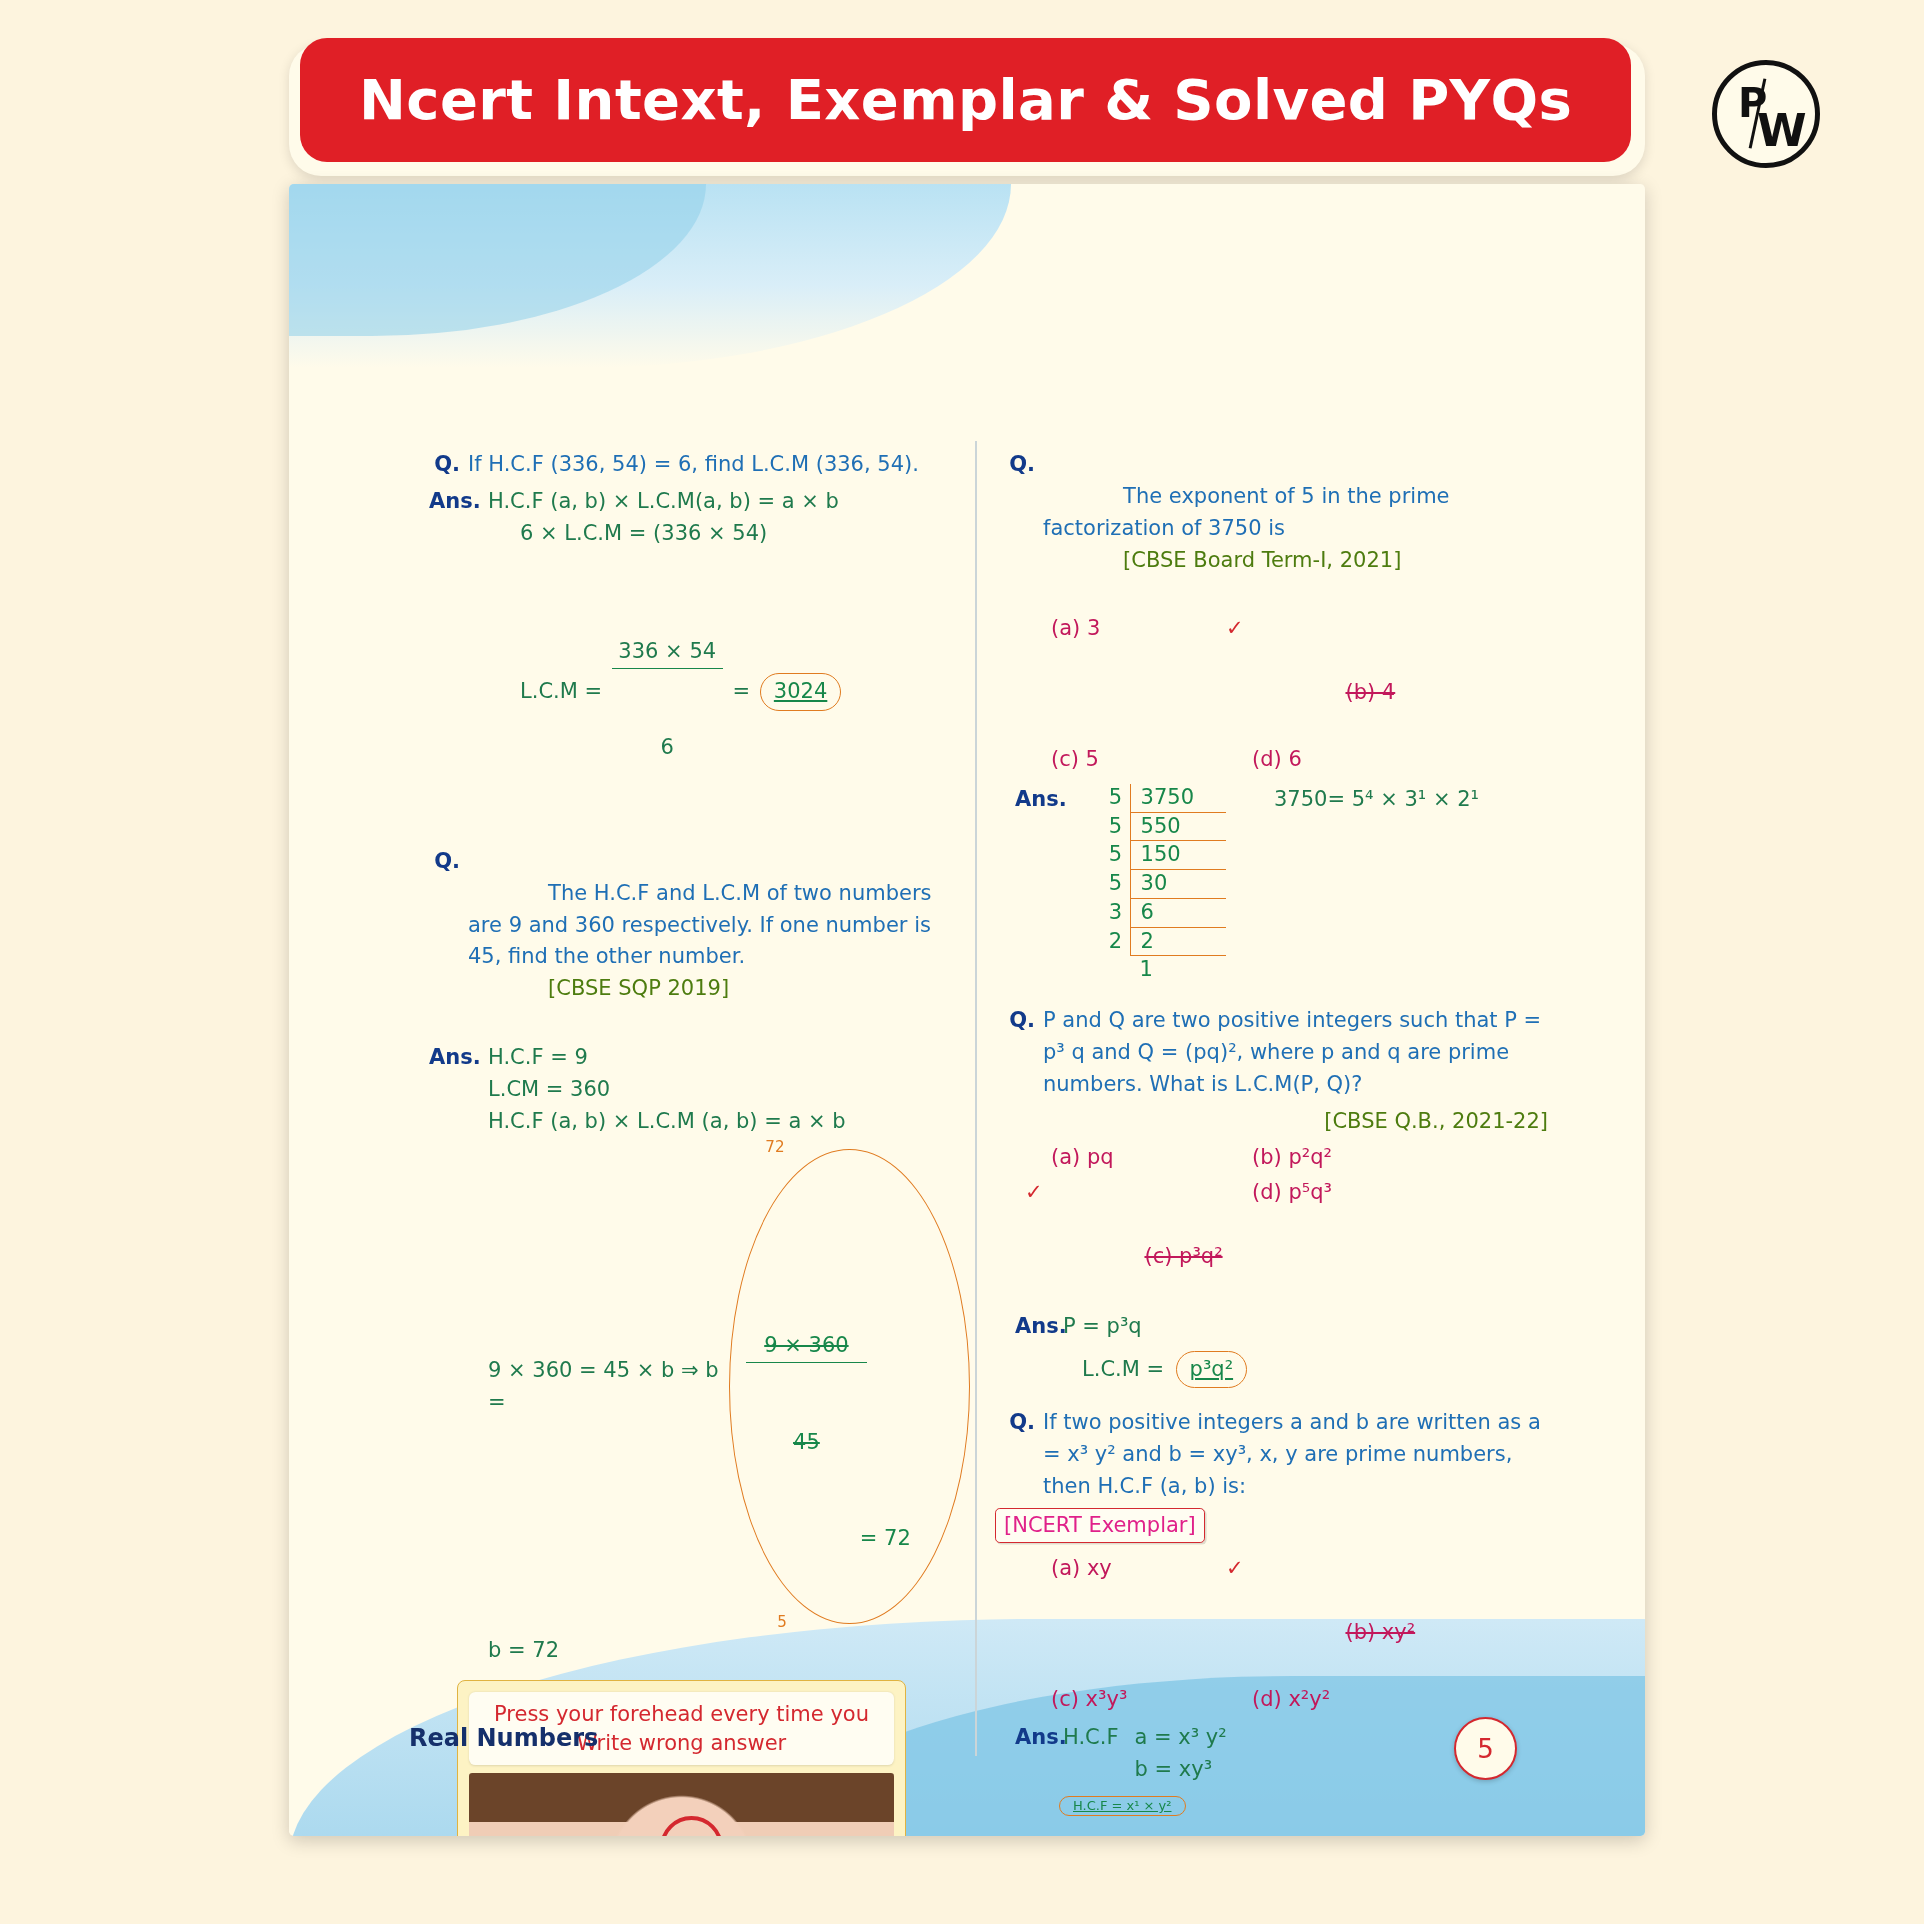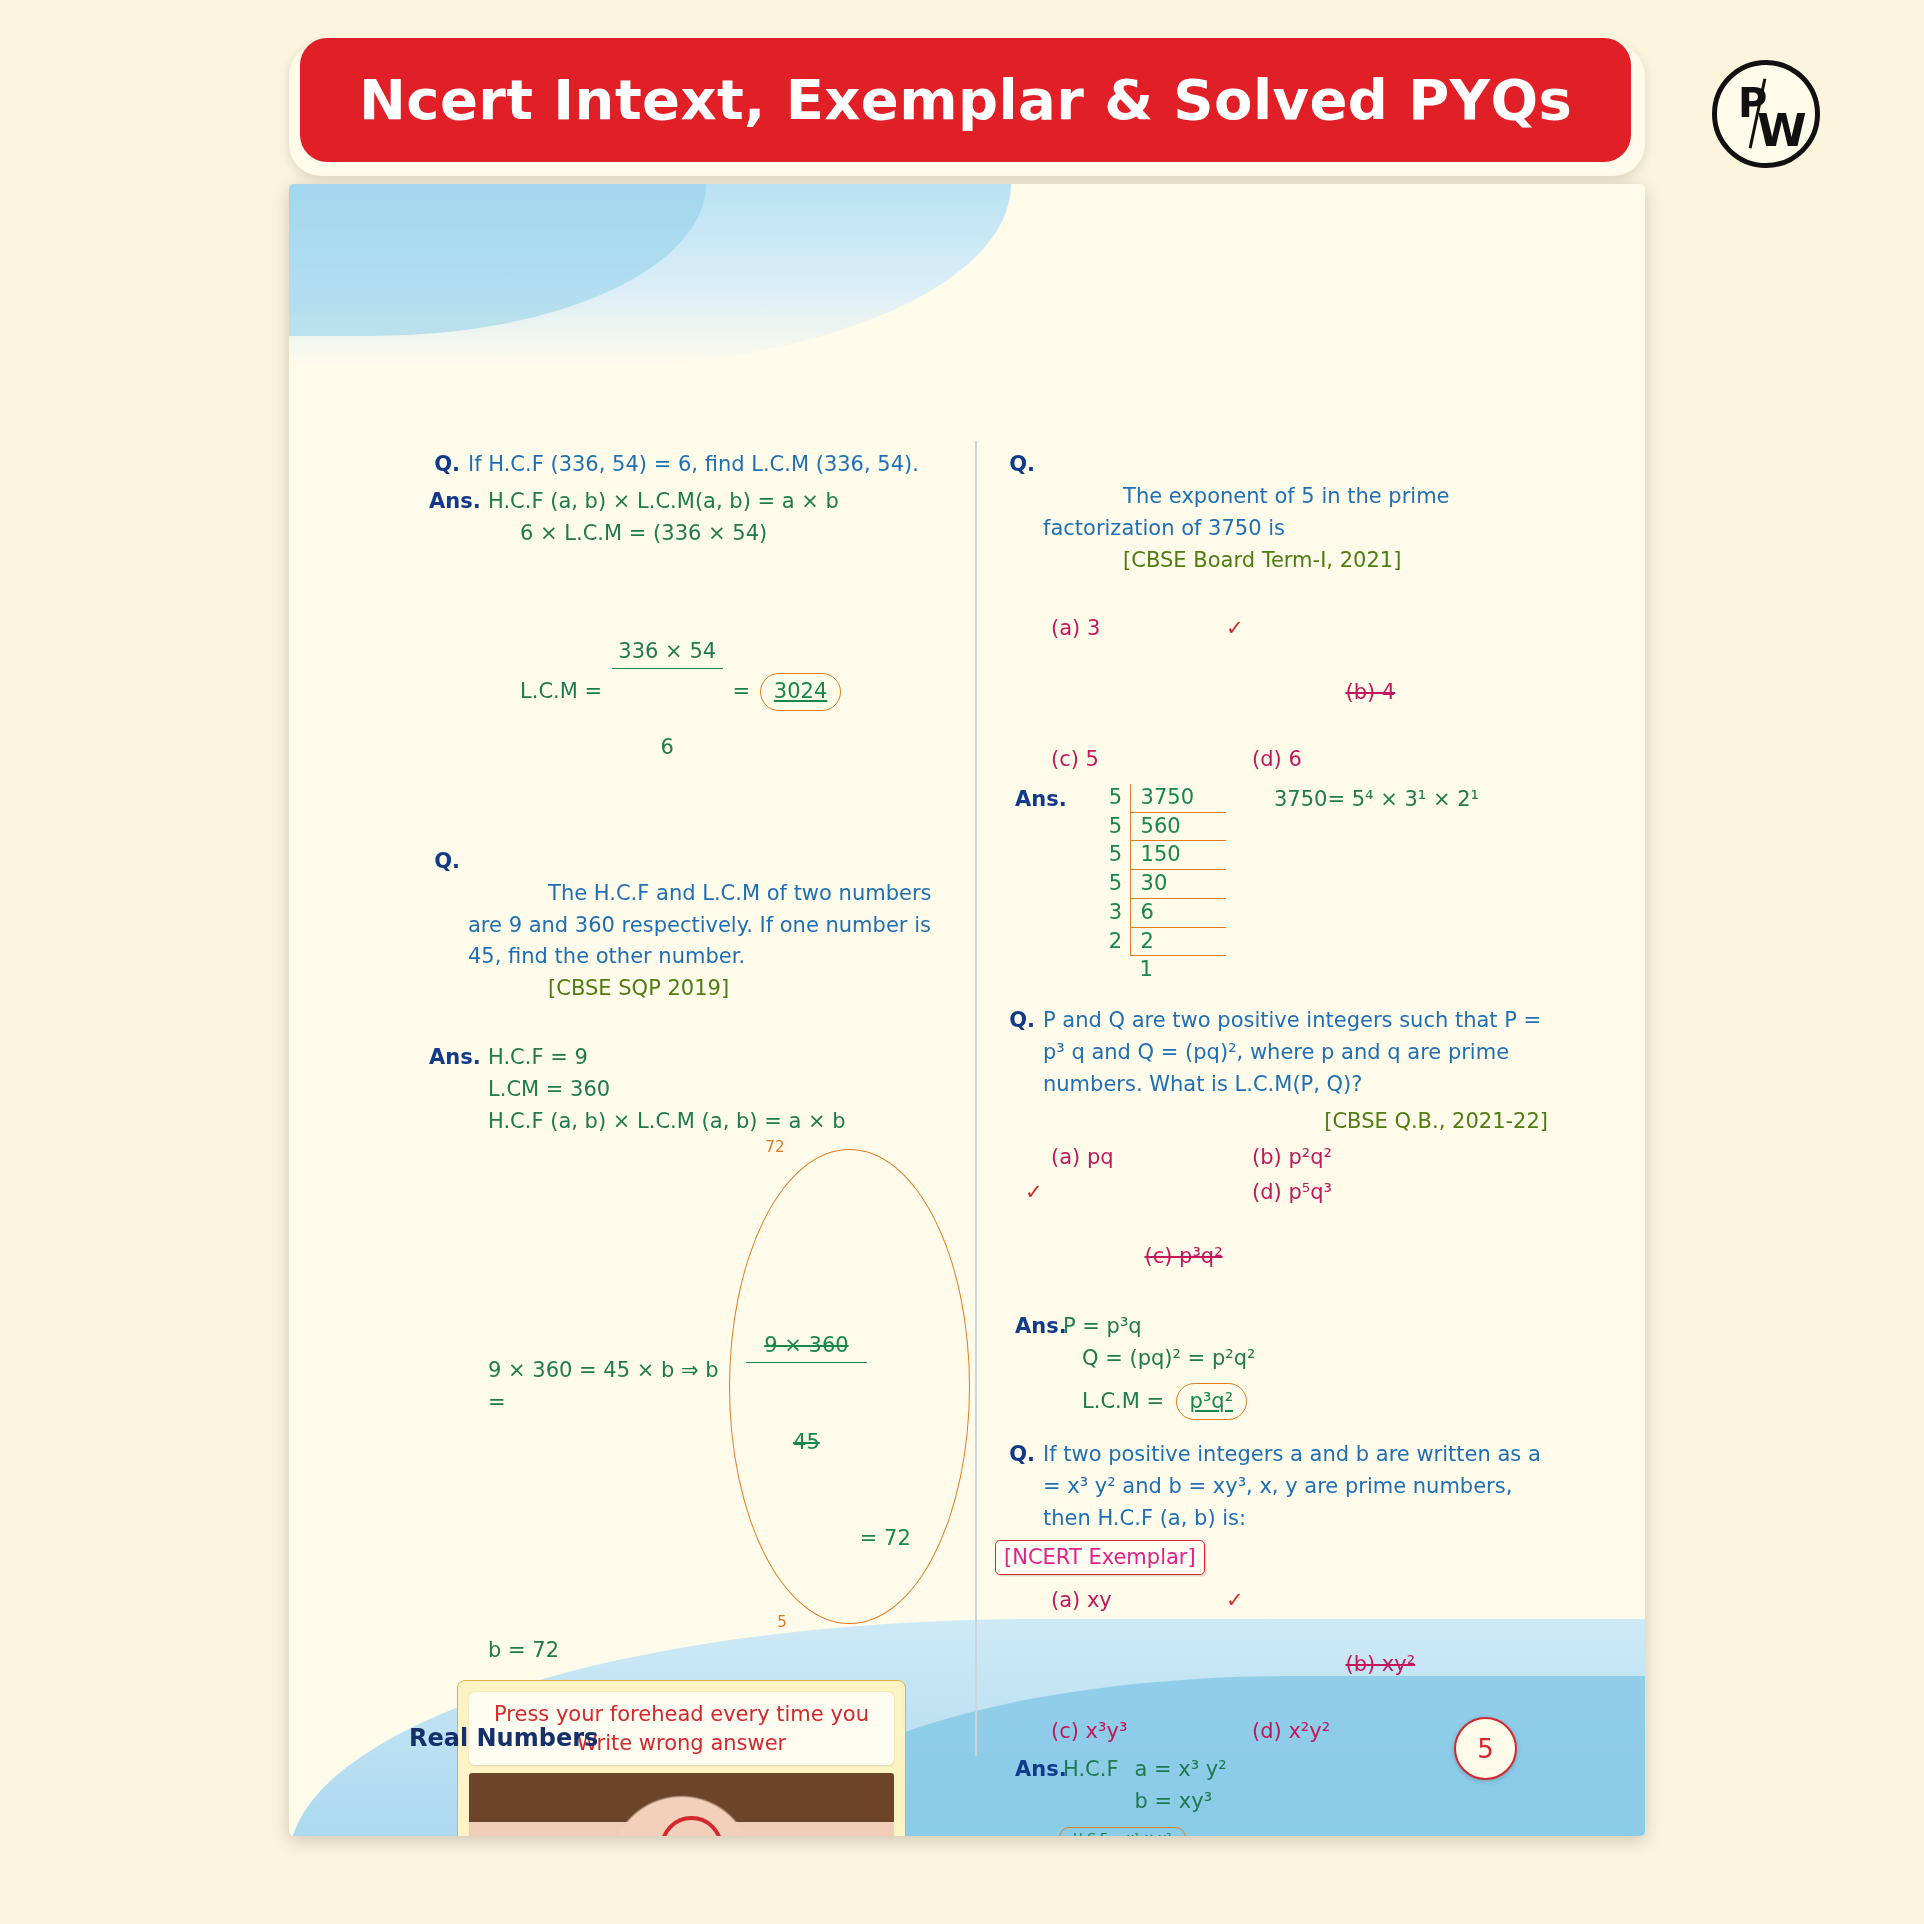--- a/index.html
+++ b/index.html
@@ -289,21 +289,21 @@
         <div class="row" style="margin-top:8px">
           <div class="lbl line anslab" style="width:48px; flex:0 0 48px;">Ans.</div>
           <div class="body" style="display:flex; gap:48px;">
             <div class="ladder">
               <div class="lrow u">
                   <span class="d">5</span>
                   <span class="n">3750</span>
                 </div>
               <div class="lrow u">
                   <span class="d">5</span>
-                  <span class="n">560</span>
+                  <span class="n">550</span>
                 </div>
               <div class="lrow u">
                   <span class="d">5</span>
                   <span class="n">150</span>
                 </div>
               <div class="lrow u">
                   <span class="d">5</span>
                   <span class="n">30</span>
                 </div>
               <div class="lrow u">
@@ -340,21 +340,20 @@
               <span class="tick" style="position:absolute; left:-26px; top:0px;">✓</span>
               <span class="strike">(c) p³q²</span>
             </span>
             <span class="opt b">(d) p⁵q³</span>
           </div>
         </div>
         <div class="row" style="margin-top:6.4px">
           <div class="lbl line anslab" style="width:48px; flex:0 0 48px;">Ans.</div>
           <div class="body">
             <div class="line">P = p³q</div>
-            <div class="line" style="padding-left:19px">Q = (pq)² = p²q²</div>
             <div class="line" style="padding-left:19px; margin-top:8px; display:flex; align-items:center; gap:4.8px;">
               <span>L.C.M = </span>
               <span class="boxed">p³q²</span>
             </div>
           </div>
         </div>
       </div>
 
       <div style="margin-top:19px">
         <div class="row">

